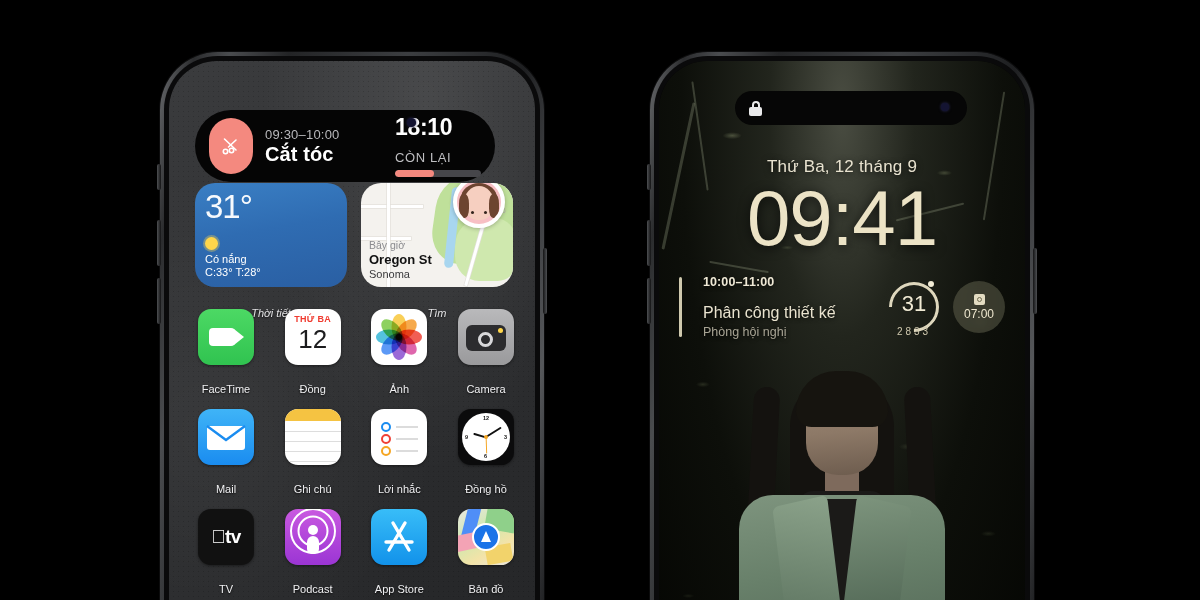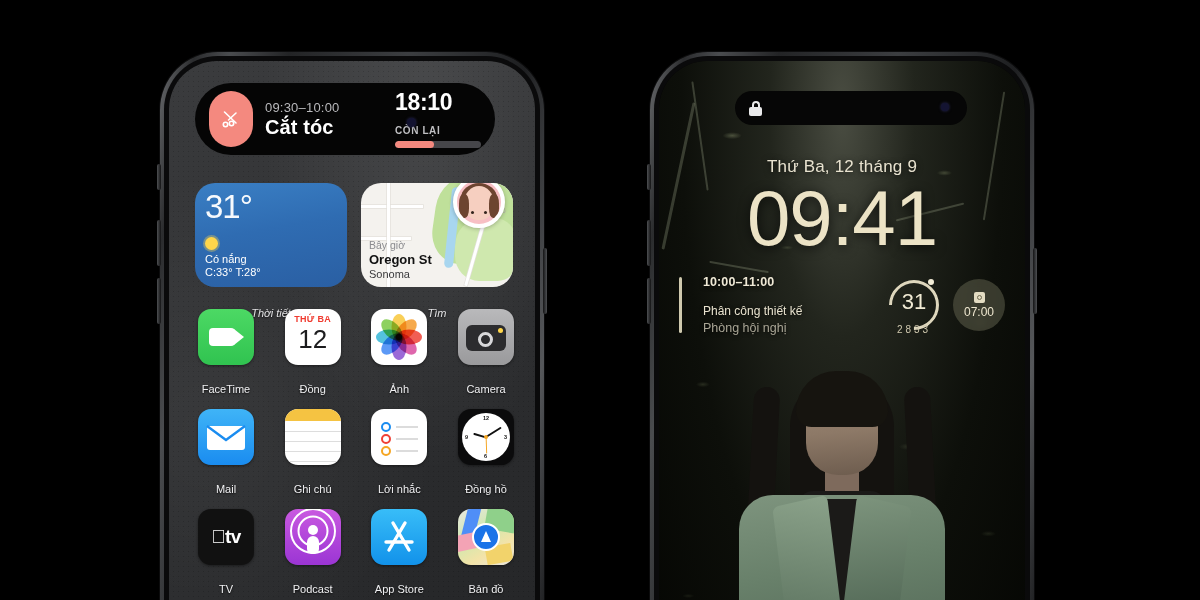--- a/index.html
+++ b/index.html
@@ -26,29 +26,29 @@
       radial-gradient(ellipse at 10% 60%, rgba(255,255,255,.05), transparent 50%),
       linear-gradient(160deg,#3b3c3e 0%,#343537 25%,#2c2d2f 55%,#242527 100%);
   }
   .grain{position:absolute;inset:0;opacity:.55;
      background-image:
        radial-gradient(rgba(255,255,255,.17) .6px, transparent .7px),
        radial-gradient(rgba(0,0,0,.30) .6px, transparent .7px);
      background-size:4px 4px, 5px 5px;
      background-position:0 0, 2px 3px;}
 
-  .dyn-island{position:absolute;left:26px;top:22px;width:300px;height:72px;background:#050505;border-radius:36px;
+  .dyn-island{position:absolute;left:26px;top:49px;width:300px;height:72px;background:#050505;border-radius:36px;
        display:flex;align-items:center;padding:0 14px;box-sizing:border-box;}
   .di-pill{width:44px;height:56px;border-radius:22px;background:#f4897f;flex:0 0 auto;display:flex;align-items:center;justify-content:center;}
   .di-mid{flex:1 1 auto;padding-left:12px;min-width:0;}
   .di-time{color:#b9b9bc;font-size:13px;letter-spacing:.2px;}
   .di-title{color:#fff;font-size:20px;font-weight:bold;letter-spacing:.1px;margin-top:1px;}
   .di-right{flex:0 0 auto;text-align:left;width:86px;}
   .di-big{color:#fff;font-size:23px;font-weight:bold;letter-spacing:-.3px;line-height:1;}
-  .di-lbl{color:#bfbfc2;font-size:10px;letter-spacing:.6px;margin-top:11px;font-weight:bold;}
+  .di-lbl{color:#bfbfc2;font-size:13px;letter-spacing:.6px;margin-top:11px;}
   .di-bar{margin-top:5px;height:7px;border-radius:4px;background:#46464a;overflow:hidden;}
   .di-bar > i{display:block;height:100%;width:45%;background:#f4897f;border-radius:4px;}
 
   .camdot{position:absolute;top:57px;left:238px;width:9px;height:9px;border-radius:50%;background:#121230;box-shadow:0 0 3px #2a2a55;}
 
   
   .widgets{position:absolute;left:26px;top:122px;width:318px;display:flex;gap:14px;}
   .wbox{width:164px;}
   .wcard{width:152px;height:104px;border-radius:20px;overflow:hidden;position:relative;}
   .wlabel{color:#e3e3e5;font-size:11px;text-align:center;margin-top:20px;text-shadow:0 1px 2px rgba(0,0,0,.7);font-style:italic;}
@@ -168,21 +168,21 @@
 
   .lk-date{position:absolute;left:0;right:0;top:96px;text-align:center;color:#e8e2cf;font-size:17px;letter-spacing:.2px;
       text-shadow:0 1px 6px rgba(0,0,0,.75);}
   .lk-time{position:absolute;left:0;right:0;top:118px;text-align:center;color:#ece3c6;font-size:78px;font-weight:300;
       letter-spacing:-1px;line-height:1;text-shadow:0 2px 12px rgba(0,0,0,.7);}
 
   .lk-widgets{position:absolute;left:20px;right:20px;top:214px;display:flex;align-items:center;gap:10px;}
   .lk-event{flex:1 1 auto;padding-left:24px;position:relative;min-width:0;}
   .lk-event:before{content:"";position:absolute;left:0;top:2px;bottom:2px;width:3px;border-radius:2px;background:#cfc9ae;}
   .ev-time{color:#efe9d6;font-size:12.5px;font-weight:bold;letter-spacing:.1px;text-shadow:0 1px 4px rgba(0,0,0,.8);}
-  .ev-title{color:#e9e3cf;font-size:12px;margin-top:15px;text-shadow:0 1px 4px rgba(0,0,0,.8);}
+  .ev-title{color:#e9e3cf;font-size:16px;margin-top:15px;text-shadow:0 1px 4px rgba(0,0,0,.8);}
   .ev-room{color:#a9a595;font-size:12.5px;margin-top:3px;text-shadow:0 1px 4px rgba(0,0,0,.8);}
   .lk-gauge{flex:0 0 auto;width:58px;height:58px;position:relative;}
   .g-ring{position:absolute;inset:4px;border-radius:50%;border:3px solid #ded7bd;border-bottom-color:transparent;transform:rotate(45deg);box-sizing:border-box;}
   .g-dot{position:absolute;right:9px;top:3px;width:6px;height:6px;border-radius:50%;background:#f2ecd6;}
   .g-val{position:absolute;left:0;right:0;top:15px;text-align:center;color:#f0ead4;font-size:22px;font-weight:500;line-height:1;}
   .g-rng{position:absolute;left:0;right:0;bottom:-1px;text-align:center;color:#cfc8ae;font-size:10px;letter-spacing:3px;}
   .lk-alarm{flex:0 0 auto;width:52px;height:52px;border-radius:50%;background:rgba(120,118,96,.42);display:flex;flex-direction:column;align-items:center;justify-content:center;
       backdrop-filter:blur(4px);}
   .al-ic{width:11px;height:11px;border-radius:2px;background:#e3dcc2;position:relative;margin-bottom:2px;}
   .al-ic:after{content:"";position:absolute;left:3px;top:3px;width:5px;height:5px;border-radius:50%;border:1px solid #6e6a50;box-sizing:border-box;}

